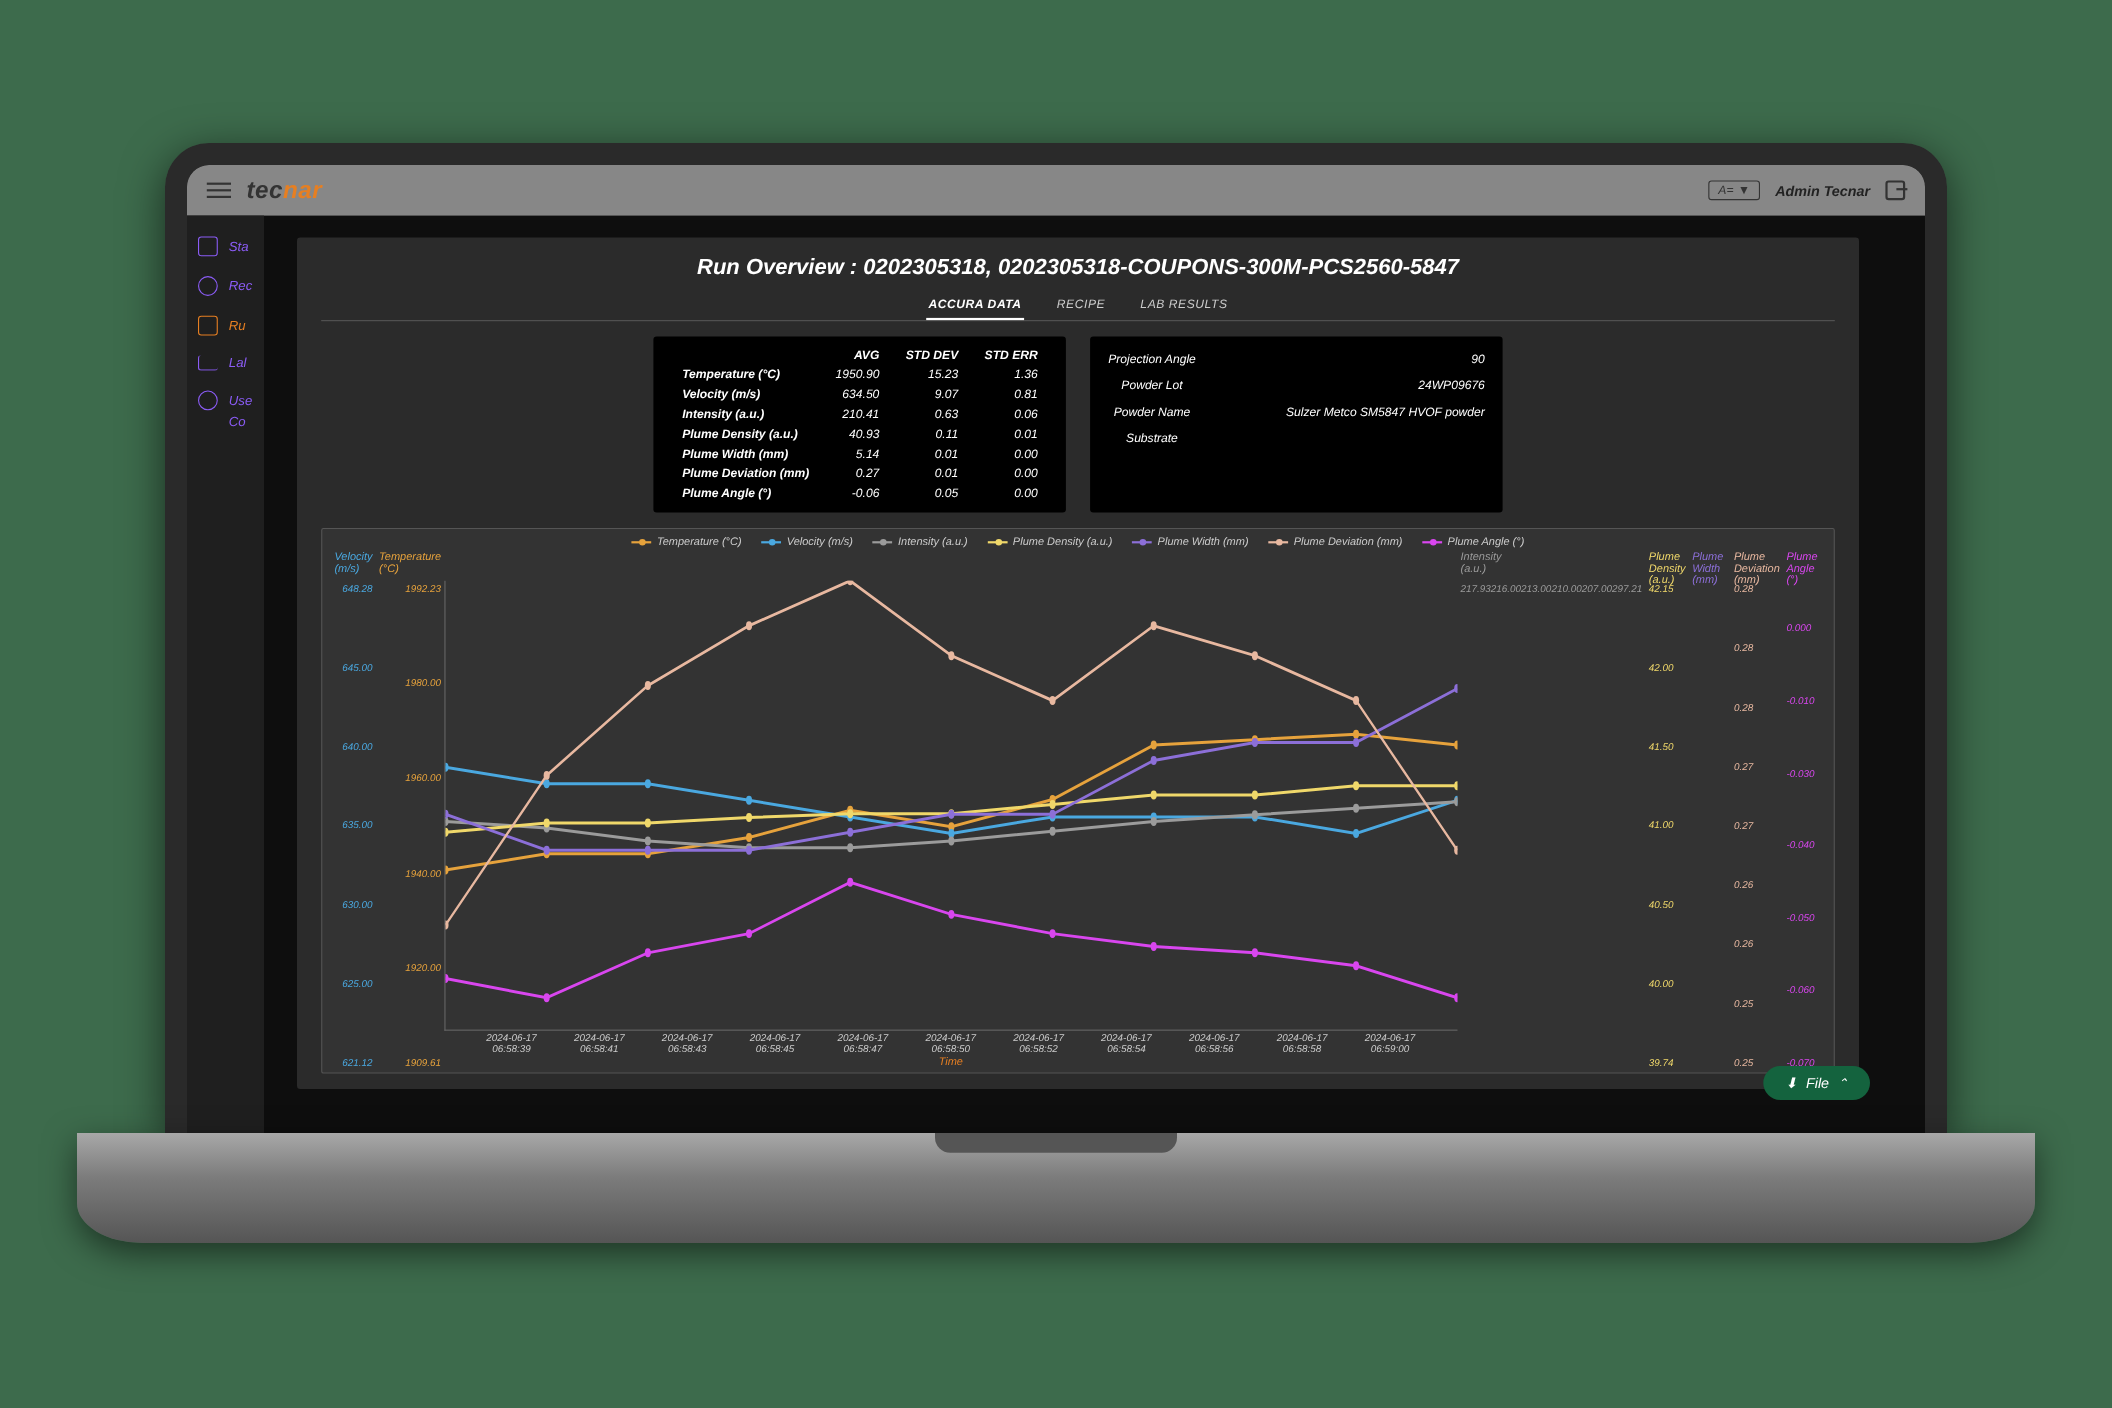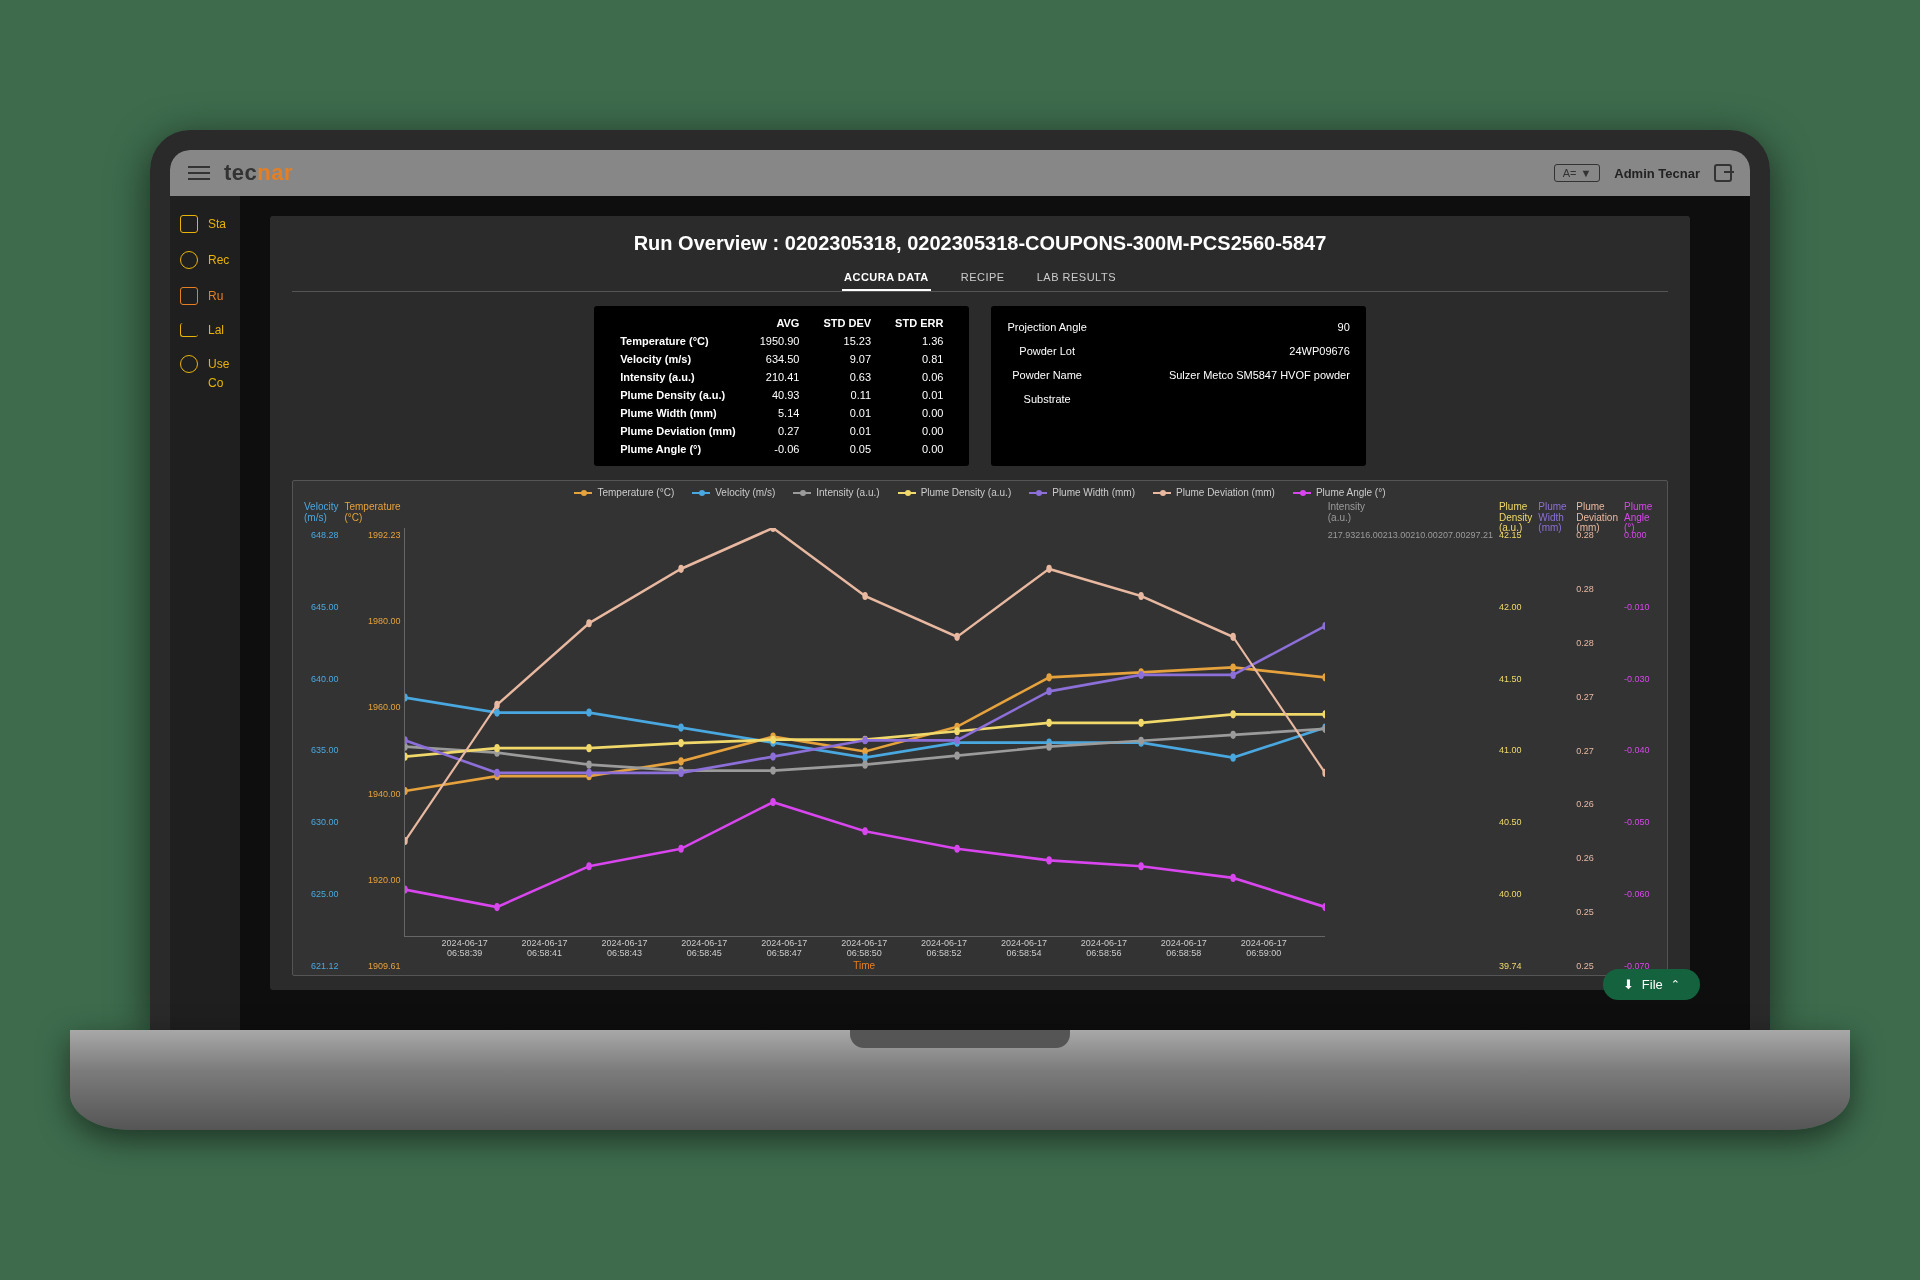--- a/index.html
+++ b/index.html
@@ -42,20 +42,21 @@
   }
   .laptop-base::before{
     content:"";position:absolute;top:0;left:50%;transform:translateX(-50%);
     width:220px;height:18px;background:#555;border-radius:0 0 14px 14px;
   }
   .screen {
     position: absolute; inset: 0;
     background: #0e0e0e;
     color: #e6e6e6;
     font-size: 13px;
+    font-style: italic;
   }
   
   .topbar {
     height: 46px;
     background: #878787;
     display:flex; align-items:center; gap:14px;
     padding: 0 18px;
   }
   .hamburger { width:22px; display:flex; flex-direction:column; gap:4px; cursor:pointer;}
   .hamburger span{height:2px;background:#333;}
@@ -64,21 +65,21 @@
   .topbar .spacer{flex:1;}
   .lang-pill{border:1px solid #333;padding:2px 8px;border-radius:3px;color:#333;font-size:11px;display:flex;align-items:center;gap:4px;cursor:pointer;}
   .username{color:#222;font-weight:600;}
   .logout-ic{width:18px;height:18px;border:2px solid #333;border-left:2px solid #333;border-radius:3px;position:relative;cursor:pointer;}
   .logout-ic::after{content:"";position:absolute;right:-4px;top:5px;width:10px;height:2px;background:#333;}
   
   .sidebar{
     position:absolute;left:0;top:46px;bottom:0;width:70px;
     background:#1f1f1f;padding-top:10px;
   }
-  .sb-item{display:flex;align-items:center;gap:10px;padding:9px 10px;color:#eab308;font-size:12px;cursor:pointer;}
+  .sb-item{display:flex;align-items:center;gap:10px;padding:9px 10px;color:#8b5cf6;font-size:12px;cursor:pointer;}
   .sb-item.active{color:#e67f22;}
   .sb-ic{width:18px;height:18px;border:1.5px solid currentColor;border-radius:3px;flex:none;}
   .sb-ic.clock{border-radius:50%;}
   .sb-ic.run{border-radius:3px;}
   .sb-ic.lab{border:none;border-bottom:1.5px solid currentColor;border-left:1.5px solid currentColor;height:14px;}
   .sb-ic.user{border-radius:50%;}
   
   .overview{
     position:absolute;top:66px;left:100px;right:60px;bottom:40px;
     background:#2b2b2b;border-radius:3px;color:#fff;
@@ -437,21 +438,21 @@
                     <span>0.27</span>
                     <span>0.27</span>
                     <span>0.26</span>
                     <span>0.26</span>
                     <span>0.25</span>
                     <span>0.25</span>
     </div>
                 </div>
                 <div class="yax right" style="color:#d946ef">
     <div class="axtitle">Plume<br>Angle<br>(°)</div>
-    <div style="flex:1;display:flex;flex-direction:column;justify-content:space-between;">
+    <div style="flex:1;display:flex;flex-direction:column;justify-content:space-between;margin-top:36px;">
       <span>0.000</span>
                     <span>-0.010</span>
                     <span>-0.030</span>
                     <span>-0.040</span>
                     <span>-0.050</span>
                     <span>-0.060</span>
                     <span>-0.070</span>
     </div>
                 </div>
               </div>

